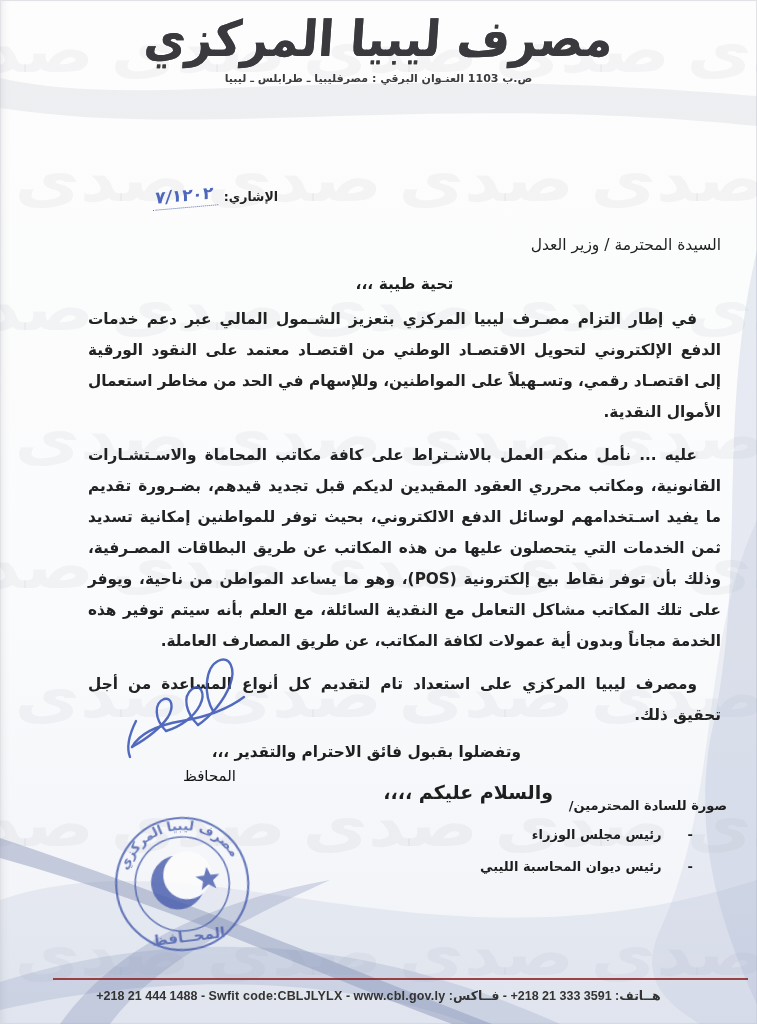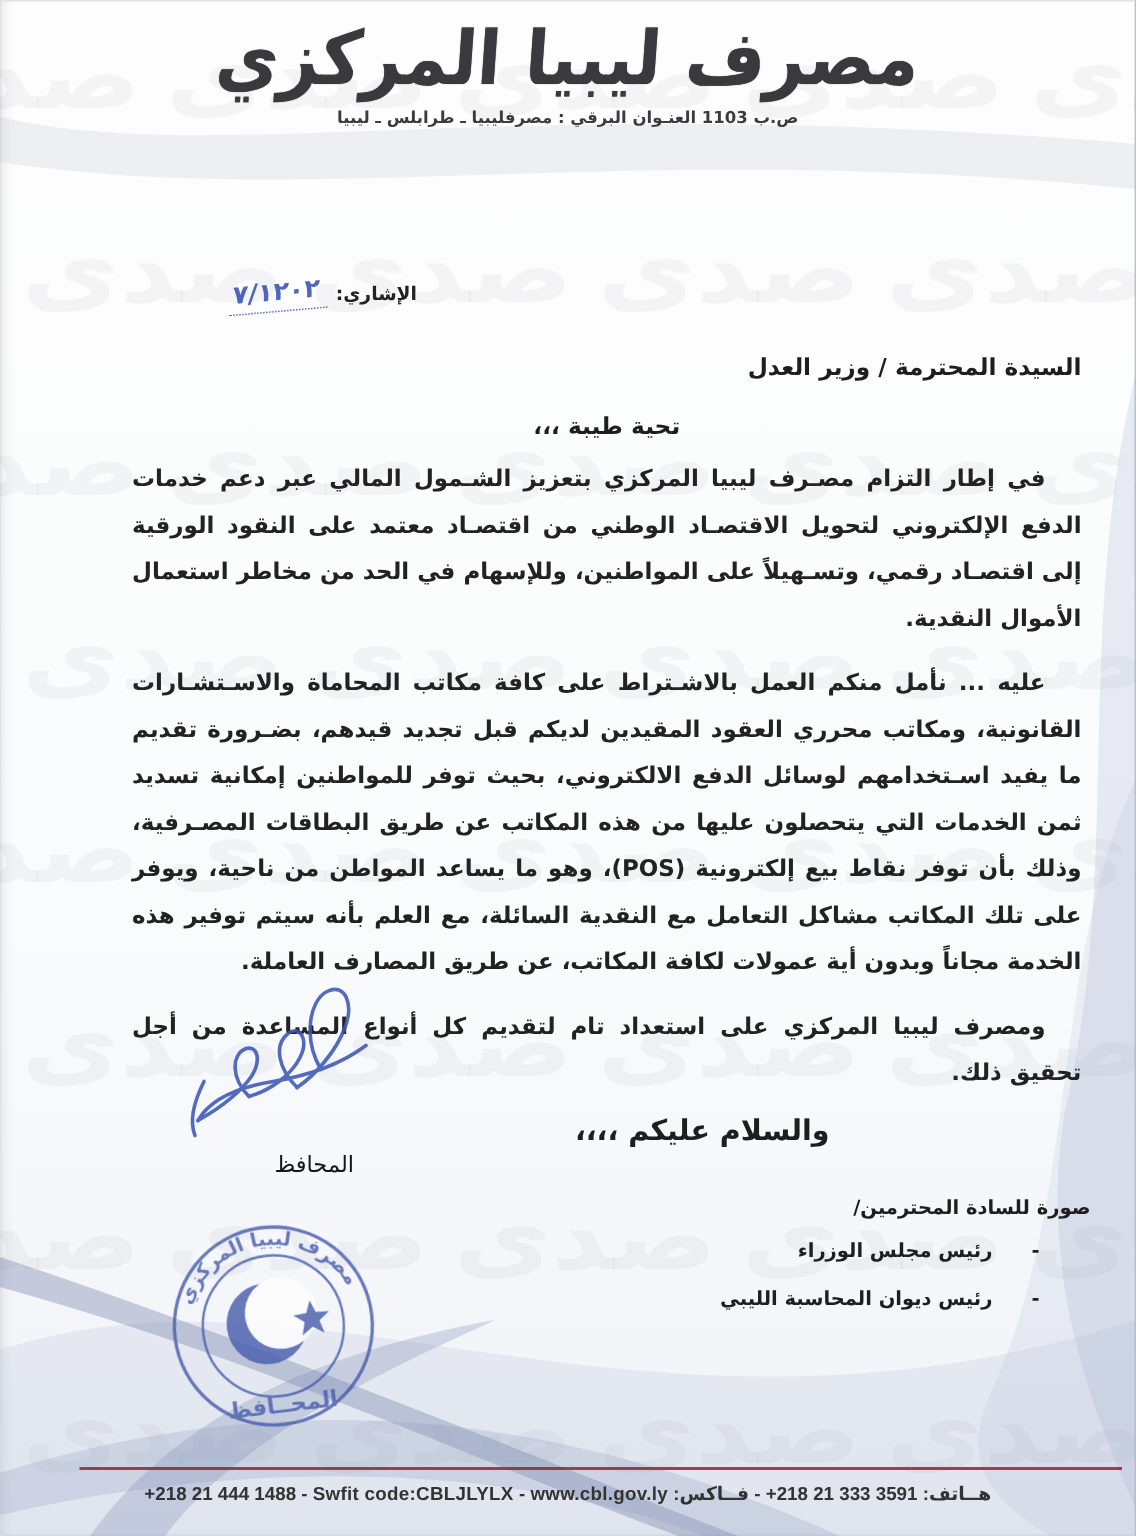--- a/index.html
+++ b/index.html
@@ -26,21 +26,21 @@
   
   .meta{position:absolute;top:184px;left:60px;width:218px;direction:rtl;text-align:right;}
   .meta .row{font-size:12.5px;font-weight:bold;color:#222;line-height:22px;white-space:nowrap;}
   .hand{
     display:inline-block;color:#3c57b5;font-size:17px;font-weight:bold;
     transform:rotate(-5deg) skewX(-8deg);border-bottom:1px dotted #4a5fae;
     padding:0 6px 1px 2px;letter-spacing:2px;opacity:.9;
   }
   
   .letter{position:absolute;top:236px;right:36px;left:88px;direction:rtl;text-align:right;}
-  .addressee{font-size:15.5px;font-weight:bold;margin:0 0 21px 0;}
+  .addressee{font-size:15.5px;font-weight:normal;margin:0 0 21px 0;}
   .salut{font-size:15.5px;font-weight:bold;margin:0 0 11px 0;text-align:center;}
   .letter p.body-p{
     margin:0 0 12px 0;font-size:15.3px;font-weight:bold;line-height:31px;
     text-align:justify;text-indent:24px;color:#222;
   }
   .letter p.body-p:nth-of-type(3){}
   .closing1{font-size:15.3px;font-weight:bold;margin:0 200px 20px 0;white-space:nowrap;}
   .closing2{font-size:19px;font-weight:bold;margin:0 168px 0 0;white-space:nowrap;text-align:right;}
   
   .sig{position:absolute;top:655px;left:92px;width:190px;text-align:center;}
@@ -126,20 +126,21 @@
       <span class="hand">٧/١٢٠٢</span>
     </div>
   </div>
 
   <div class="letter">
     <div class="addressee">السيدة المحترمة / وزير العدل</div>
     <div class="salut">تحية طيبة ،،،</div>
     <p class="body-p">في إطار التزام مصـرف ليبيا المركزي بتعزيز الشـمول المالي عبر دعم خدمات الدفع الإلكتروني لتحويل الاقتصـاد الوطني من اقتصـاد معتمد على النقود الورقية إلى اقتصـاد رقمي، وتسـهيلاً على المواطنين، وللإسهام في الحد من مخاطر استعمال الأموال النقدية.</p>
     <p class="body-p">عليه ... نأمل منكم العمل بالاشـتراط على كافة مكاتب المحاماة والاسـتشـارات القانونية، ومكاتب محرري العقود المقيدين لديكم قبل تجديد قيدهم، بضـرورة تقديم ما يفيد اسـتخدامهم لوسائل الدفع الالكتروني، بحيث توفر للمواطنين إمكانية تسديد ثمن الخدمات التي يتحصلون عليها من هذه المكاتب عن طريق البطاقات المصـرفية، وذلك بأن توفر نقاط بيع إلكترونية (POS)، وهو ما يساعد المواطن من ناحية، ويوفر على تلك المكاتب مشاكل التعامل مع النقدية السائلة، مع العلم بأنه سيتم توفير هذه الخدمة مجاناً وبدون أية عمولات لكافة المكاتب، عن طريق المصارف العاملة.</p>
     <p class="body-p">ومصرف ليبيا المركزي على استعداد تام لتقديم كل أنواع المساعدة من أجل تحقيق ذلك.</p>
+    <div class="closing1">وتفضلوا بقبول فائق الاحترام والتقدير ،،،</div>
     <div class="closing2">والسلام عليكم ،،،،</div>
   </div>
 
   <div class="sig">
     <svg width="170" height="104" viewBox="0 0 170 104">
       <g fill="none" stroke="#3c57b5" stroke-width="2.4" stroke-linecap="round" opacity="0.88">
         <path d="M112,58 C100,38 104,12 116,6 C128,0 134,14 128,30 C122,46 108,62 96,70"></path>
         <path d="M96,70 C84,58 80,42 90,34 C98,28 104,38 98,50 C92,62 78,72 64,76"></path>
         <path d="M64,76 C52,64 52,48 62,44 C70,42 72,52 66,62 C58,74 44,84 30,92"></path>
         <path d="M30,92 C38,78 56,70 80,66 C104,62 126,54 142,42"></path>

